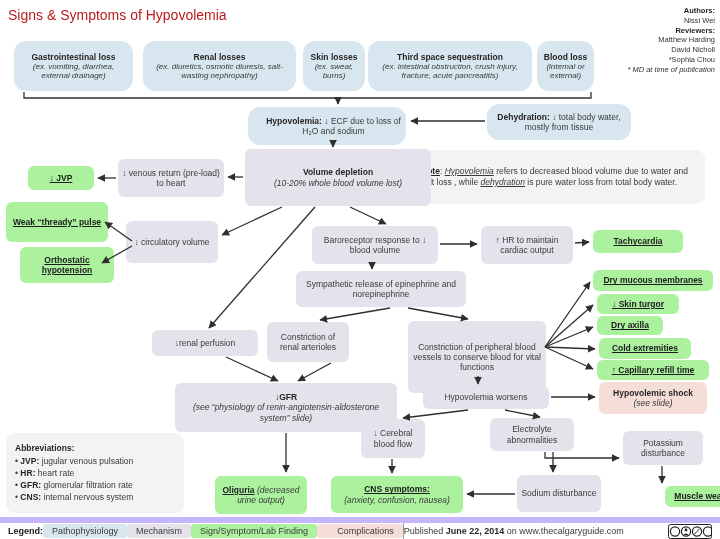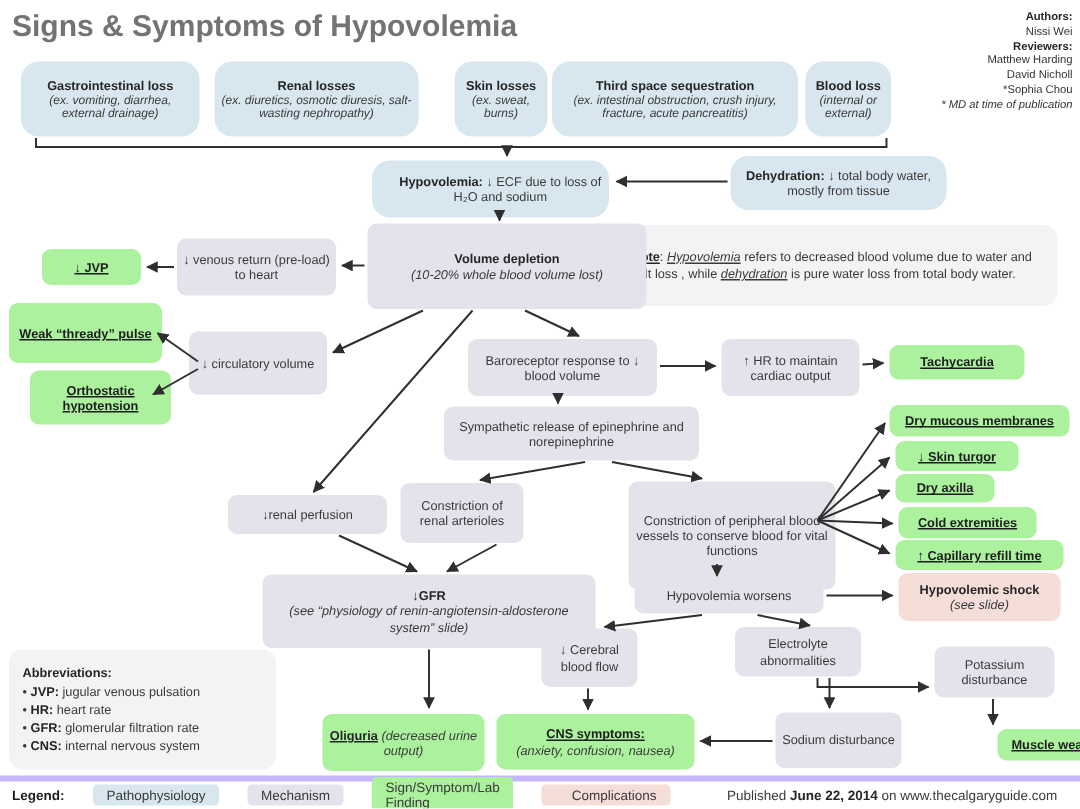--- a/index.html
+++ b/index.html
@@ -12,35 +12,35 @@
   .blue{background:#d8e7ef;border-radius:12px;}
   .lav{background:#e5e2ec;}
   .green{background:#abf19e;}
   .pink{background:#f5ded8;}
   .graybox{background:#f3f2f4;border-radius:9px;}
   .b{font-weight:bold;color:#262626;}
   .i{font-style:italic;}
   .u{text-decoration:underline;}
   .glabel{font-weight:bold;text-decoration:underline;color:#1d1d1d;}
   
-  #title{position:absolute;left:8px;top:7px;font-size:20px;font-weight:bold;color:#737373;z-index:1;}
+  #title{position:absolute;left:8px;top:7px;font-size:14px;font-weight:normal;color:#b91c1c;z-index:1;}
   #credits{position:absolute;right:5px;top:6px;width:160px;text-align:right;font-size:7.5px;
            line-height:1.3;color:#333;z-index:1;}
   #credits .foot{font-style:italic;}
   
   .cause .ttl{font-weight:bold;color:#262626;}
   .cause .det{font-style:italic;font-size:8px;}
   
   #note{align-items:flex-start;text-align:left;padding:5px 8px;line-height:1.35;}
   #abbrev{align-items:flex-start;text-align:left;padding:5px 9px;line-height:1.45;}
   
   #arrows{position:absolute;left:0;top:0;z-index:2;pointer-events:none;}
   
-  #legend{position:absolute;left:0;top:517px;width:720px;height:22px;border-top:4px solid #c4b5fd;
-          display:flex;align-items:center;gap:19px;padding:0 8px;box-sizing:border-box;
+  #legend{position:absolute;left:0;top:517px;width:720px;height:22px;border-top:6px solid #c4b5fd;
+          display:flex;align-items:center;gap:0;padding:0 8px;box-sizing:border-box;
           font-size:9px;z-index:1;background:#fff;}
   #legend .lab{font-weight:bold;color:#1d1d1d;}
   .chip{padding:2px 9px;border-radius:3px;color:#3a3a3a;}
   .chip.c1{background:#d8e7ef;}
   .chip.c2{background:#e5e2ec;}
   .chip.c3{background:#abf19e;}
   .chip.c4{background:#f5ded8;padding-left:20px;}
   #legend .divider{width:1px;height:16px;background:#9a9a9a;}
   #published{white-space:nowrap;}
   #ccbadge{margin-left:auto;}
@@ -58,21 +58,21 @@
     <span>Matthew Harding</span><br>
     <span>David Nicholl</span><br>
     <span>*Sophia Chou</span><br>
     <span class="foot">* MD at time of publication</span>
   </div>
 
   <div class="box blue cause" style="left:14px;top:41px;width:119px;height:50px;">
     <span class="ttl">Gastrointestinal loss</span>
     <span class="det">(ex. vomiting, diarrhea, external drainage)</span>
   </div>
-  <div class="box blue cause" style="left:143px;top:41px;width:136px;height:50px;">
+  <div class="box blue cause" style="left:143px;top:41px;width:153px;height:50px;">
     <span class="ttl">Renal losses</span>
     <span class="det">(ex. diuretics, osmotic diuresis, salt-wasting nephropathy)</span>
   </div>
   <div class="box blue cause" style="left:303px;top:41px;width:62px;height:50px;">
     <span class="ttl">Skin losses</span>
     <span class="det">(ex. sweat, burns)</span>
   </div>
   <div class="box blue cause" style="left:368px;top:41px;width:164px;height:50px;">
     <span class="ttl">Third space sequestration</span>
     <span class="det">(ex. intestinal obstruction, crush injury, fracture, acute pancreatitis)</span>
@@ -121,21 +121,21 @@
   </div>
   <div class="box lav" style="left:296px;top:271px;width:170px;height:36px;">
     <span>Sympathetic release of epinephrine and norepinephrine</span>
   </div>
   <div class="box lav" style="left:152px;top:330px;width:106px;height:26px;">
     <span>↓renal perfusion</span>
   </div>
   <div class="box lav" style="left:267px;top:322px;width:82px;height:40px;">
     <span>Constriction of renal arterioles</span>
   </div>
-  <div class="box lav" style="left:419px;top:321px;width:138px;height:72px;">
+  <div class="box lav" style="left:408px;top:321px;width:138px;height:72px;">
     <span>Constriction of peripheral blood vessels to conserve blood for vital functions</span>
   </div>
 
   <div class="box green" style="left:593px;top:270px;width:120px;height:21px;">
     <span class="glabel">Dry mucous membranes</span>
   </div>
   <div class="box green" style="left:597px;top:294px;width:82px;height:20px;">
     <span class="glabel">↓ Skin turgor</span>
   </div>
   <div class="box green" style="left:597px;top:316px;width:66px;height:19px;">
@@ -171,21 +171,21 @@
   <div class="box lav" style="left:517px;top:475px;width:84px;height:37px;">
     <span>Sodium disturbance</span>
   </div>
   <div class="box green" style="left:617px;top:486px;width:90px;height:21px;margin-left:48px;">
     <span class="glabel">Muscle weakness</span>
   </div>
   <div class="box green" style="left:331px;top:476px;width:132px;height:37px;">
     <span class="glabel">CNS symptoms:</span>
     <span class="i">(anxiety, confusion, nausea)</span>
   </div>
-  <div class="box green" style="left:215px;top:476px;width:108px;height:38px;">
+  <div class="box green" style="left:215px;top:476px;width:92px;height:38px;">
     <span class="i"><span class="b u" style="font-style:normal;">Oliguria</span><span> (decreased urine output)</span></span>
   </div>
 
   <div class="box graybox" id="abbrev" style="left:6px;top:433px;width:178px;height:80px;">
     <span class="b">Abbreviations:</span>
     <span><span>•</span> <span class="b">JVP:</span> <span>jugular venous pulsation</span></span>
     <span><span>•</span> <span class="b">HR:</span> <span>heart rate</span></span>
     <span><span>•</span> <span class="b">GFR:</span> <span>glomerular filtration rate</span></span>
     <span><span>•</span> <span class="b">CNS:</span> <span>internal nervous system</span></span>
   </div>

